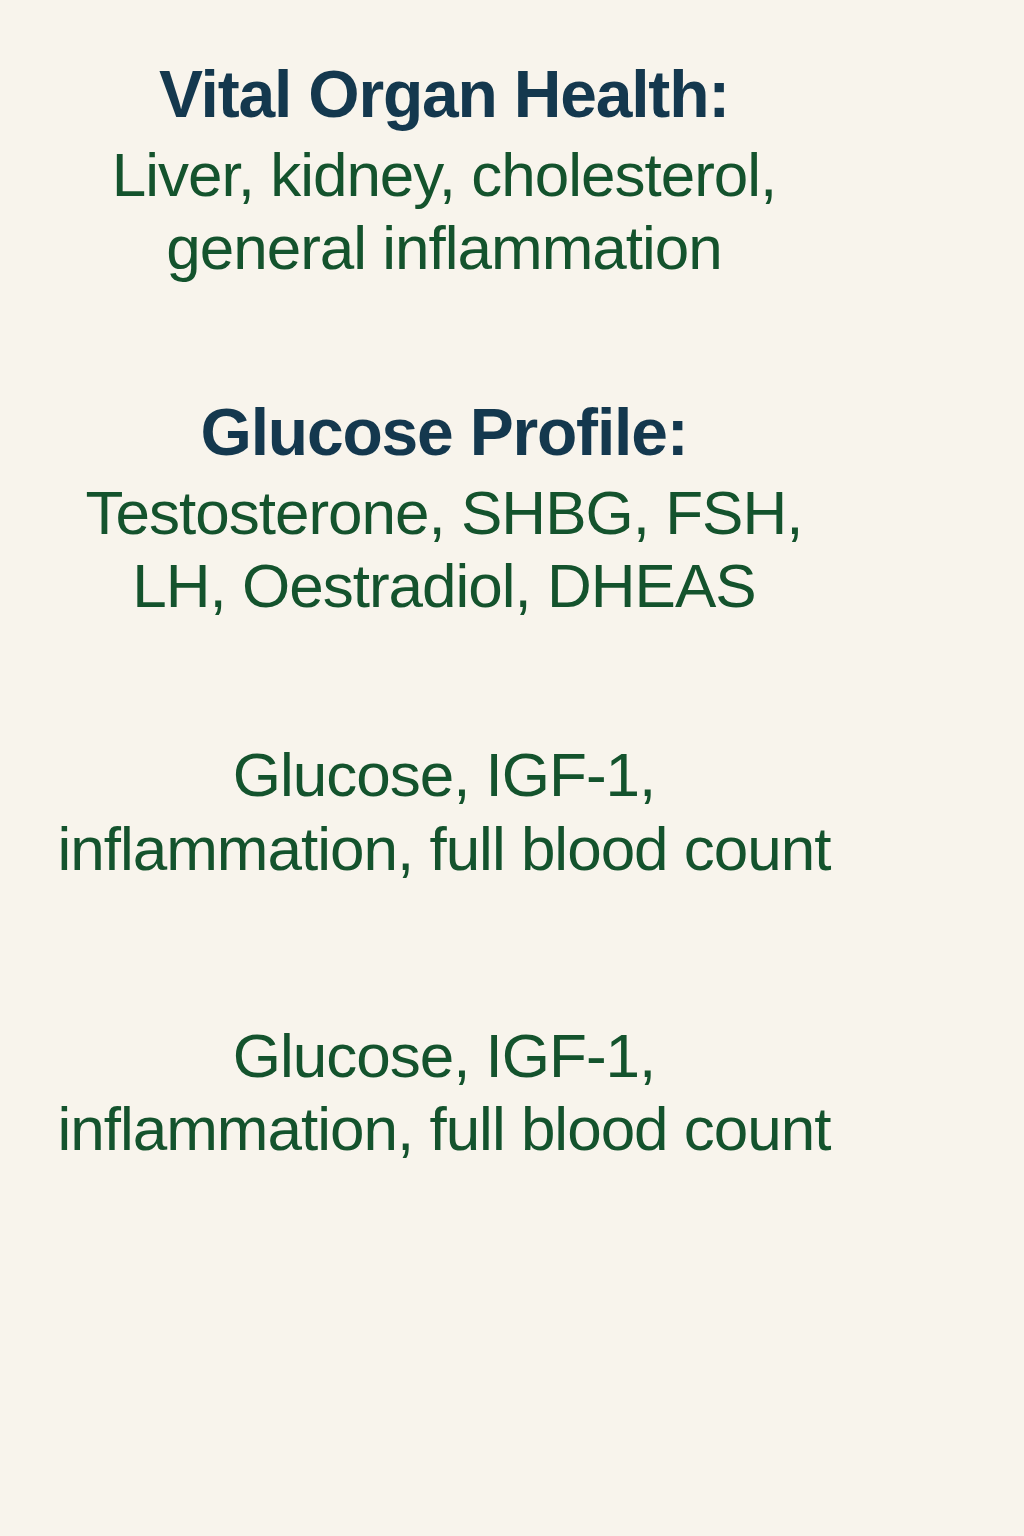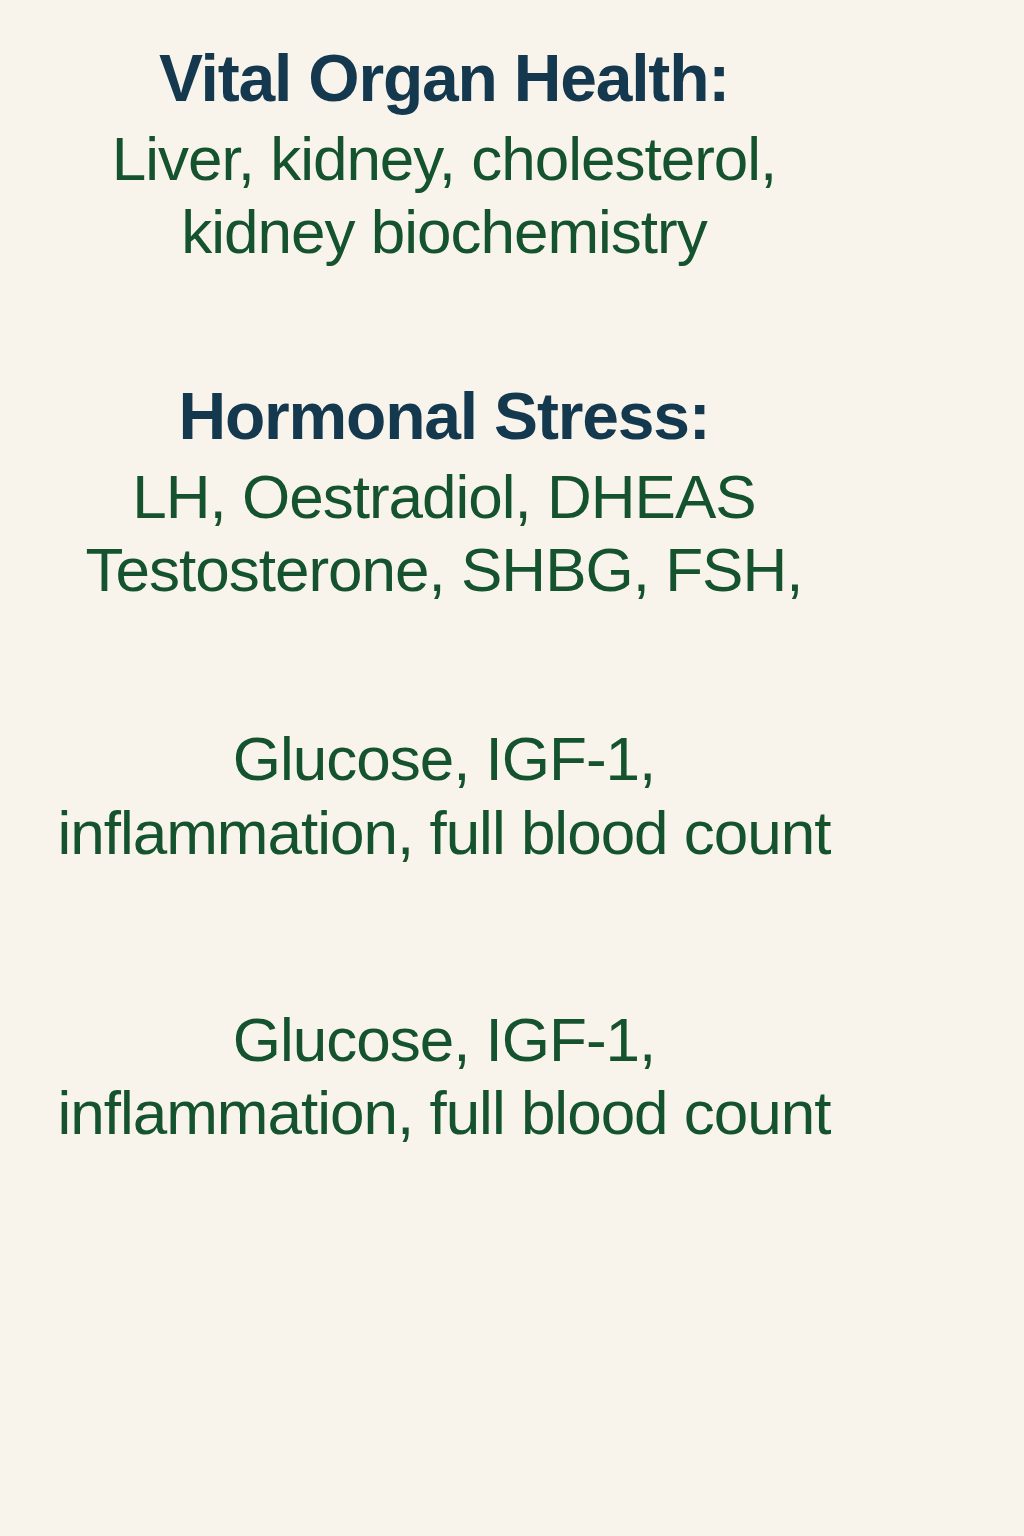--- a/index.html
+++ b/index.html
@@ -11,21 +11,21 @@
     height: 1536px;
     background: #f8f4ec;
     font-family: "Liberation Sans", sans-serif;
     color: #16394f;
     overflow: hidden;
   }
   .page {
     width: 888px;
     height: 1536px;
     box-sizing: border-box;
-    padding: 42px 10px 0 10px;
+    padding: 58px 10px 0 10px;
     display: flex;
     flex-direction: column;
     align-items: center;
   }
   .block {
     width: 100%;
     text-align: center;
   }
   .heading {
     font-weight: bold;
@@ -51,31 +51,31 @@
 </style>
 </head>
 <body>
 
 <div class="page">
 
   <div class="block">
     <div class="heading">Vital Organ Health:</div>
     <div class="body-text">
       <div class="nowrap">Liver, kidney, cholesterol,</div>
-      <div class="nowrap">kidney biochemistry</div>
+      <div class="nowrap">general inflammation</div>
     </div>
   </div>
 
   <div class="gap-1"></div>
 
   <div class="block">
-    <div class="heading">Hormonal Stress:</div>
+    <div class="heading">Glucose Profile:</div>
     <div class="body-text">
+      <div class="nowrap">Testosterone, SHBG, FSH,</div>
       <div class="nowrap">LH, Oestradiol, DHEAS</div>
-      <div class="nowrap">Testosterone, SHBG, FSH,</div>
     </div>
   </div>
 
   <div class="gap-2"></div>
 
   <div class="block">
     <div class="body-text">
       <div class="nowrap">Glucose, IGF-1,</div>
       <div class="nowrap">inflammation, full blood count</div>
     </div>

